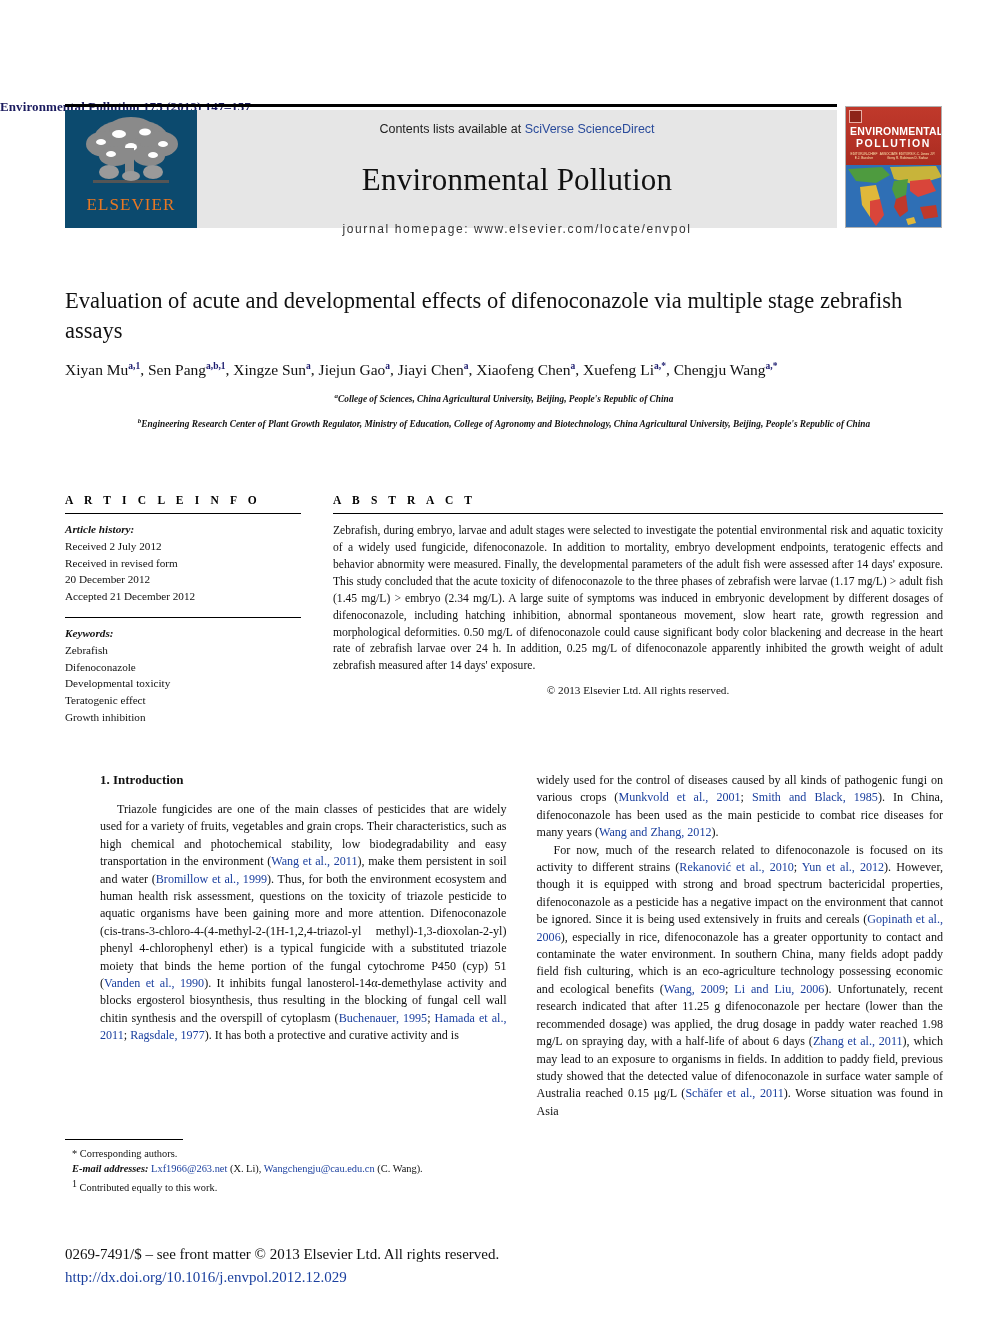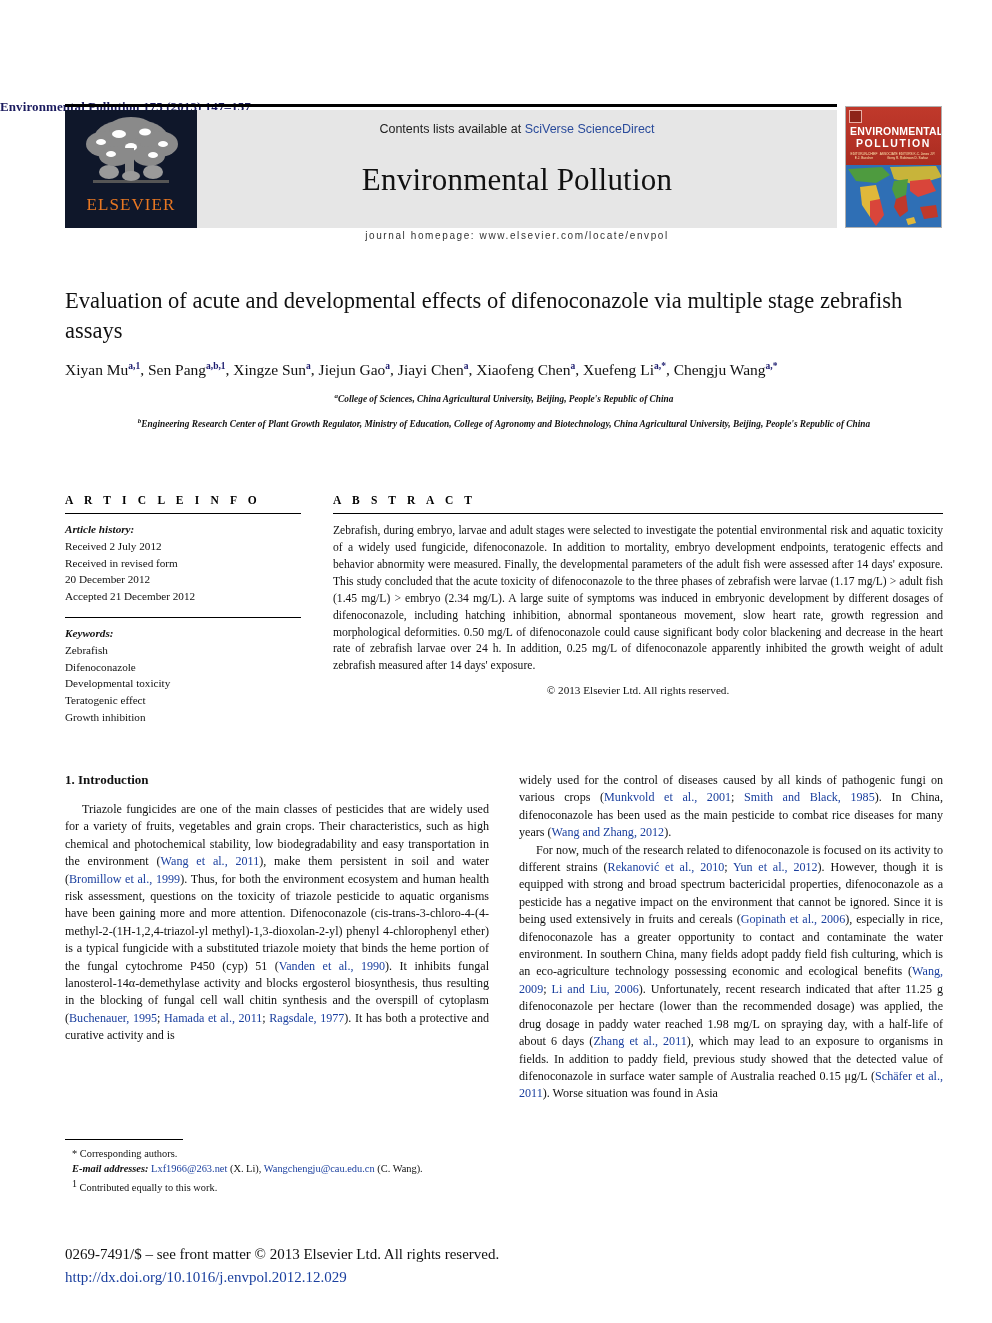--- a/index.html
+++ b/index.html
@@ -35,21 +35,21 @@
   }
   .masthead {
     position: absolute;
     left: 65px; top: 110px;
     width: 772px; height: 118px;
     display: flex;
     align-items: stretch;
   }
   .elsevier-logo {
     width: 132px;
-    background: #0f172a;
+    background: #0c4a6e;
     display: flex;
     flex-direction: column;
     align-items: center;
     justify-content: flex-start;
     padding-top: 4px;
   }
   .tree-svg { display:block; }
   .elsevier-word {
     font-family: "Liberation Serif", serif;
     font-size: 17px;
@@ -76,24 +76,24 @@
   .contents-line .sd-link { color: #2a4b9b; }
   .journal-name {
     font-family: "Liberation Serif", serif;
     font-size: 31px;
     color: #111;
     margin-top: 16px;
     letter-spacing: 0.2px;
   }
   .homepage-line {
     font-family: "Liberation Sans", sans-serif;
-    font-size: 10px;
+    font-size: 12px;
     color: #333;
     letter-spacing: 1.6px;
-    margin-top: 22px;
+    margin-top: 14px;
   }
 
   
   .cover {
     position: absolute;
     left: 845px; top: 106px;
     width: 97px; height: 122px;
     border: 1px solid #b0b0b0;
     overflow: hidden;
     background: #d946ef;
@@ -209,21 +209,21 @@
     color:#111;
   }
 
   
   .body-cols {
     position: absolute;
     left: 65px; top: 772px;
     width: 878px;
     display: flex;
   }
-  .bcol { width: 424px; }
+  .bcol { width: 424px; margin-left: 35px; }
   .bcol.right { margin-left: 30px; }
 
   .h2 {
     font-family: "Liberation Serif", serif;
     font-size: 13px;
     font-weight: bold;
     margin: 0 0 13px 0;
     color:#111;
   }
   .para {

